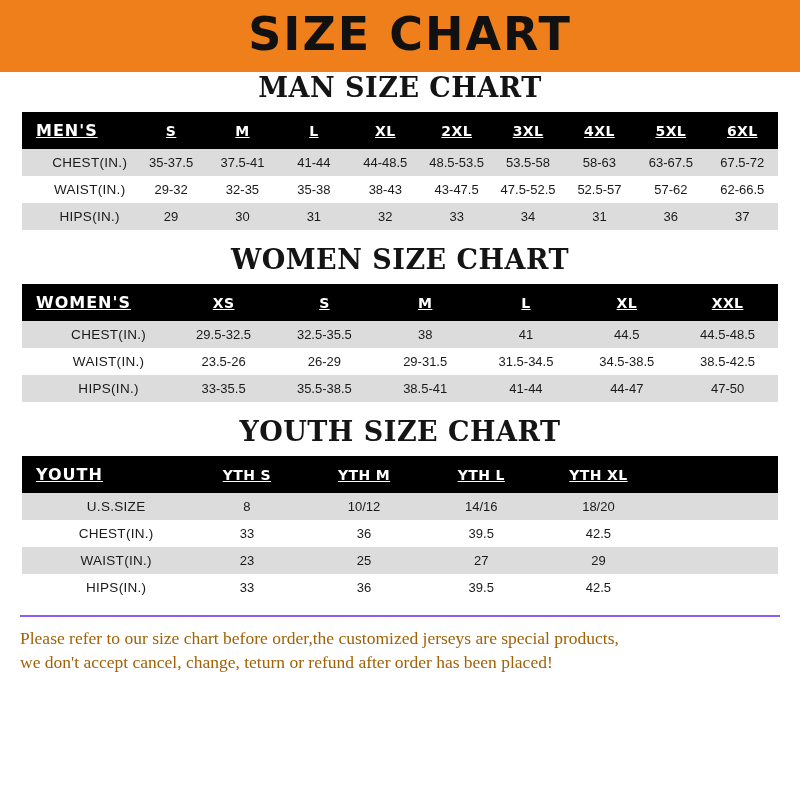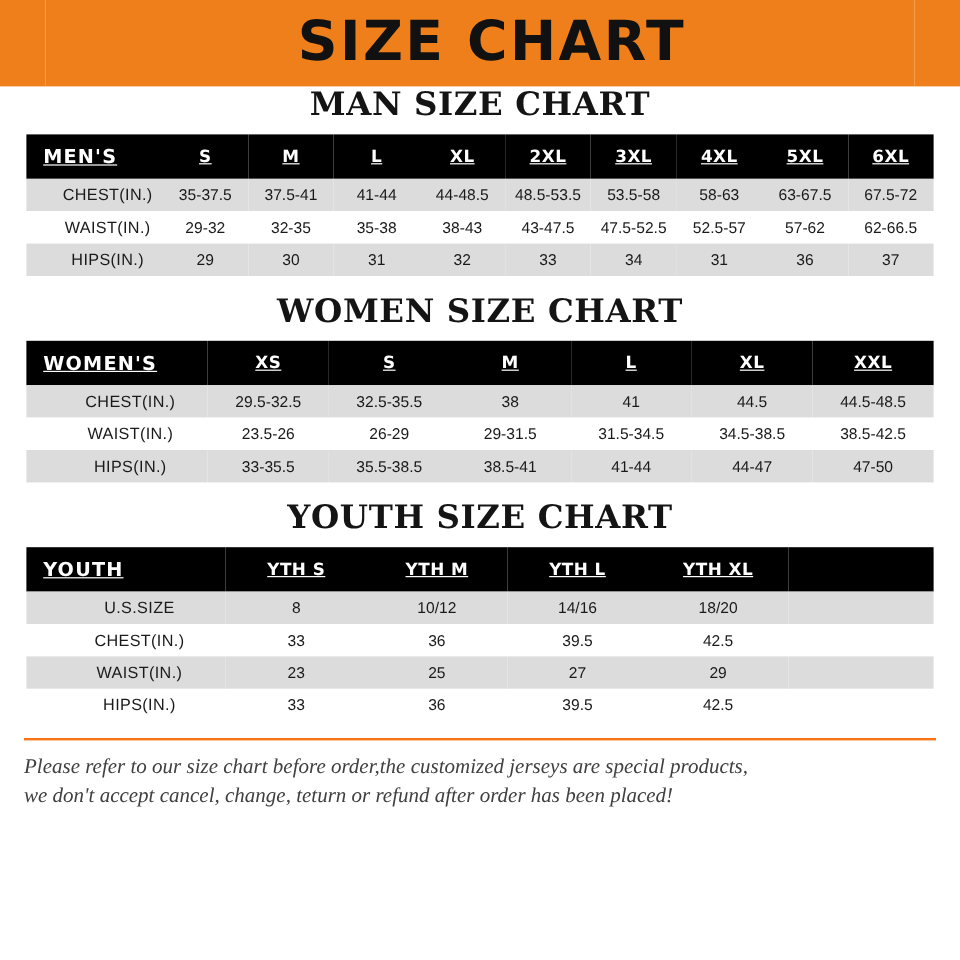--- a/index.html
+++ b/index.html
@@ -113,27 +113,26 @@
   .women tbody td.rowlabel { font-size: 14px; }
 
   .youth thead th { font-size: 15px; }
   .youth thead th.rowlabel { font-size: 16px; }
   .youth tbody td { font-size: 14px; padding: 8px 2px; }
   .youth tbody td.rowlabel { font-size: 14px; }
 
   .footer-note {
     margin: 14px 20px 0 20px;
     padding-top: 10px;
-    border-top: 2px solid #f97316;
+    border-top: 2px solid #8b5cf6;
     font-family: "Liberation Serif", serif;
     font-size: 17.5px;
-    color: #404040;
+    color: #a16207;
     line-height: 1.35;
     text-align: left;
-    font-style: italic;
   }
   .footer-note div { white-space: nowrap; }
 </style>
 </head>
 <body>
 
 <div class="page">
 
   <div class="banner">
     <div class="banner-left"></div>

